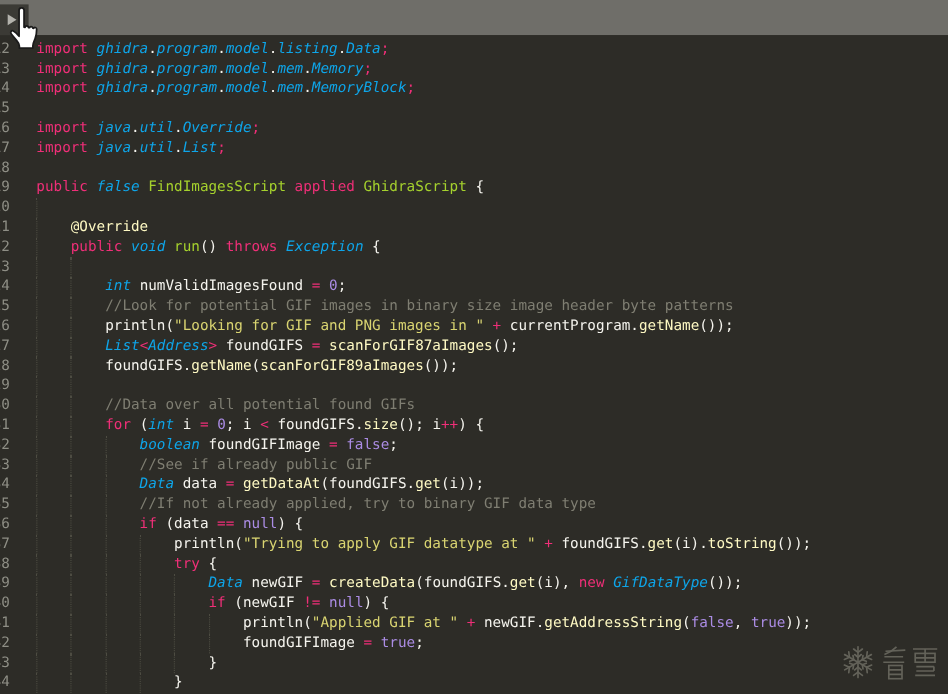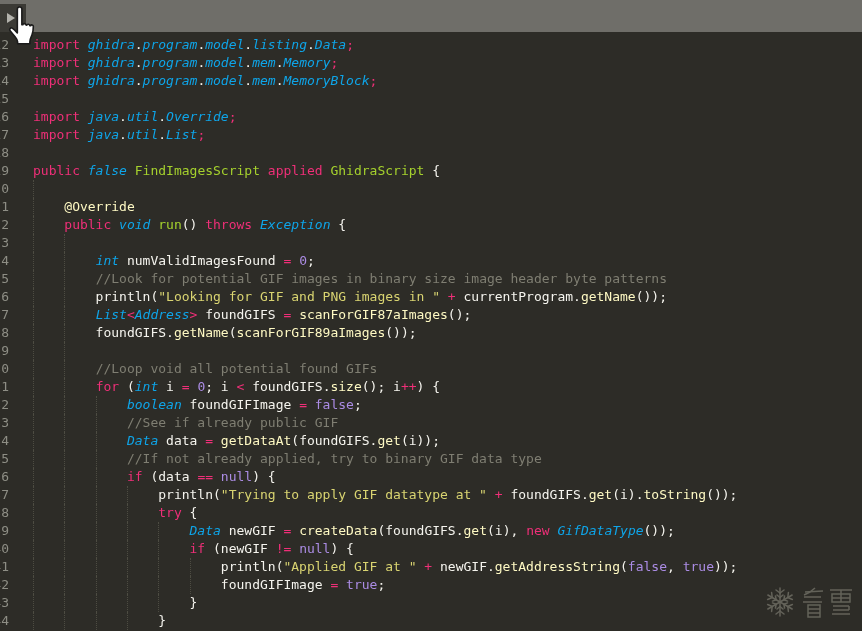--- a/index.html
+++ b/index.html
@@ -69,21 +69,21 @@
         <div class="row"><i class="guide" style="left: 33px;"></i><span class="ln">20</span><span class="codespan"></span></div>
         <div class="row"><i class="guide" style="left: 33px;"></i><span class="ln">21</span><span class="codespan"><span class="p">    </span><span class="m">@Override</span></span></div>
         <div class="row"><i class="guide" style="left: 33px;"></i><span class="ln">22</span><span class="codespan"><span class="p">    </span><span class="k">public</span><span class="p"> </span><span class="t">void</span><span class="p"> </span><span class="g">run</span><span class="p">() </span><span class="k">throws</span><span class="p"> </span><span class="t">Exception</span><span class="p"> {</span></span></div>
         <div class="row"><i class="guide" style="left: 33px;"></i><i class="guide" style="left: 64.304px;"></i><span class="ln">23</span><span class="codespan"></span></div>
         <div class="row"><i class="guide" style="left: 33px;"></i><i class="guide" style="left: 64.304px;"></i><span class="ln">24</span><span class="codespan"><span class="p">        </span><span class="t">int</span><span class="p"> numValidImagesFound </span><span class="k">=</span><span class="p"> </span><span class="n">0</span><span class="p">;</span></span></div>
         <div class="row"><i class="guide" style="left: 33px;"></i><i class="guide" style="left: 64.304px;"></i><span class="ln">25</span><span class="codespan"><span class="p">        </span><span class="c">//Look for potential GIF images in binary size image header byte patterns</span></span></div>
         <div class="row"><i class="guide" style="left: 33px;"></i><i class="guide" style="left: 64.304px;"></i><span class="ln">26</span><span class="codespan"><span class="p">        println(</span><span class="s">"Looking for GIF and PNG images in "</span><span class="p"> </span><span class="k">+</span><span class="p"> currentProgram.</span><span class="m">getName</span><span class="p">());</span></span></div>
         <div class="row"><i class="guide" style="left: 33px;"></i><i class="guide" style="left: 64.304px;"></i><span class="ln">27</span><span class="codespan"><span class="p">        </span><span class="t">List</span><span class="k">&lt;</span><span class="t">Address</span><span class="k">&gt;</span><span class="p"> foundGIFS </span><span class="k">=</span><span class="p"> </span><span class="m">scanForGIF87aImages</span><span class="p">();</span></span></div>
         <div class="row"><i class="guide" style="left: 33px;"></i><i class="guide" style="left: 64.304px;"></i><span class="ln">28</span><span class="codespan"><span class="p">        foundGIFS.</span><span class="m">getName</span><span class="p">(</span><span class="m">scanForGIF89aImages</span><span class="p">());</span></span></div>
         <div class="row"><i class="guide" style="left: 33px;"></i><i class="guide" style="left: 64.304px;"></i><span class="ln">29</span><span class="codespan"></span></div>
-        <div class="row"><i class="guide" style="left: 33px;"></i><i class="guide" style="left: 64.304px;"></i><span class="ln">30</span><span class="codespan"><span class="p">        </span><span class="c">//Loop void all potential found GIFs</span></span></div>
+        <div class="row"><i class="guide" style="left: 33px;"></i><i class="guide" style="left: 64.304px;"></i><span class="ln">30</span><span class="codespan"><span class="p">        </span><span class="c">//Data over all potential found GIFs</span></span></div>
         <div class="row"><i class="guide" style="left: 33px;"></i><i class="guide" style="left: 64.304px;"></i><span class="ln">31</span><span class="codespan"><span class="p">        </span><span class="k">for</span><span class="p"> (</span><span class="t">int</span><span class="p"> i </span><span class="k">=</span><span class="p"> </span><span class="n">0</span><span class="p">; i </span><span class="k">&lt;</span><span class="p"> foundGIFS.</span><span class="m">size</span><span class="p">(); i</span><span class="k">++</span><span class="p">) {</span></span></div>
         <div class="row"><i class="guide" style="left: 33px;"></i><i class="guide" style="left: 64.304px;"></i><i class="guide" style="left: 95.608px;"></i><span class="ln">32</span><span class="codespan"><span class="p">            </span><span class="t">boolean</span><span class="p"> foundGIFImage </span><span class="k">=</span><span class="p"> </span><span class="n">false</span><span class="p">;</span></span></div>
         <div class="row"><i class="guide" style="left: 33px;"></i><i class="guide" style="left: 64.304px;"></i><i class="guide" style="left: 95.608px;"></i><span class="ln">33</span><span class="codespan"><span class="p">            </span><span class="c">//See if already public GIF</span></span></div>
         <div class="row"><i class="guide" style="left: 33px;"></i><i class="guide" style="left: 64.304px;"></i><i class="guide" style="left: 95.608px;"></i><span class="ln">34</span><span class="codespan"><span class="p">            </span><span class="t">Data</span><span class="p"> data </span><span class="k">=</span><span class="p"> </span><span class="m">getDataAt</span><span class="p">(foundGIFS.</span><span class="m">get</span><span class="p">(i));</span></span></div>
         <div class="row"><i class="guide" style="left: 33px;"></i><i class="guide" style="left: 64.304px;"></i><i class="guide" style="left: 95.608px;"></i><span class="ln">35</span><span class="codespan"><span class="p">            </span><span class="c">//If not already applied, try to binary GIF data type</span></span></div>
         <div class="row"><i class="guide" style="left: 33px;"></i><i class="guide" style="left: 64.304px;"></i><i class="guide" style="left: 95.608px;"></i><span class="ln">36</span><span class="codespan"><span class="p">            </span><span class="k">if</span><span class="p"> (data </span><span class="k">==</span><span class="p"> </span><span class="n">null</span><span class="p">) {</span></span></div>
         <div class="row"><i class="guide" style="left: 33px;"></i><i class="guide" style="left: 64.304px;"></i><i class="guide" style="left: 95.608px;"></i><i class="guide" style="left: 126.912px;"></i><span class="ln">37</span><span class="codespan"><span class="p">                println(</span><span class="s">"Trying to apply GIF datatype at "</span><span class="p"> </span><span class="k">+</span><span class="p"> foundGIFS.</span><span class="m">get</span><span class="p">(i).</span><span class="m">toString</span><span class="p">());</span></span></div>
         <div class="row"><i class="guide" style="left: 33px;"></i><i class="guide" style="left: 64.304px;"></i><i class="guide" style="left: 95.608px;"></i><i class="guide" style="left: 126.912px;"></i><span class="ln">38</span><span class="codespan"><span class="p">                </span><span class="k">try</span><span class="p"> {</span></span></div>
         <div class="row"><i class="guide" style="left: 33px;"></i><i class="guide" style="left: 64.304px;"></i><i class="guide" style="left: 95.608px;"></i><i class="guide" style="left: 126.912px;"></i><i class="guide" style="left: 158.216px;"></i><span class="ln">39</span><span class="codespan"><span class="p">                    </span><span class="t">Data</span><span class="p"> newGIF </span><span class="k">=</span><span class="p"> </span><span class="m">createData</span><span class="p">(foundGIFS.</span><span class="m">get</span><span class="p">(i), </span><span class="k">new</span><span class="p"> </span><span class="t">GifDataType</span><span class="p">());</span></span></div>
         <div class="row"><i class="guide" style="left: 33px;"></i><i class="guide" style="left: 64.304px;"></i><i class="guide" style="left: 95.608px;"></i><i class="guide" style="left: 126.912px;"></i><i class="guide" style="left: 158.216px;"></i><span class="ln">40</span><span class="codespan"><span class="p">                    </span><span class="k">if</span><span class="p"> (newGIF </span><span class="k">!=</span><span class="p"> </span><span class="n">null</span><span class="p">) {</span></span></div>

